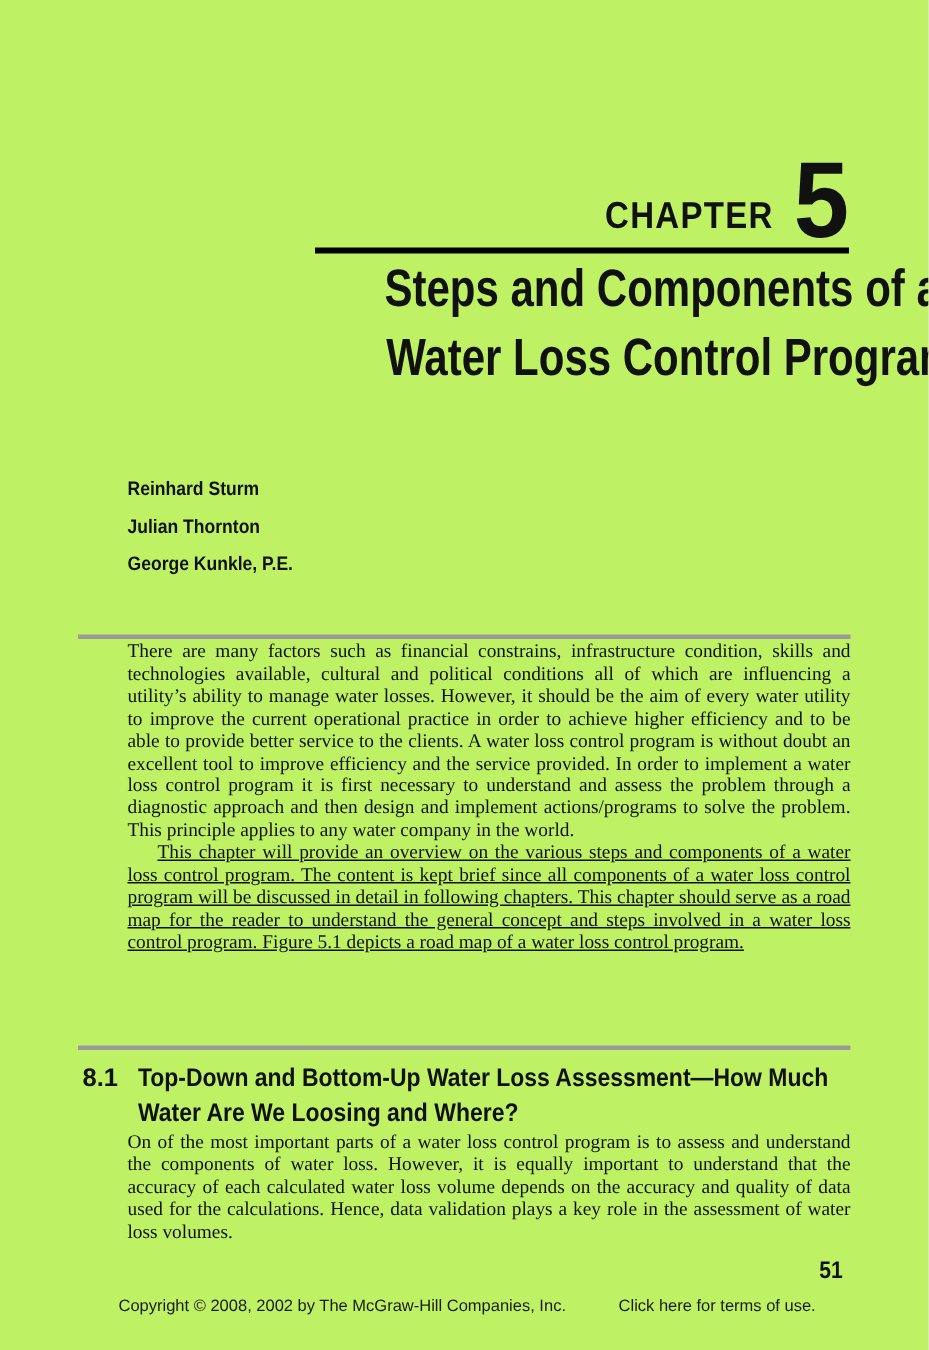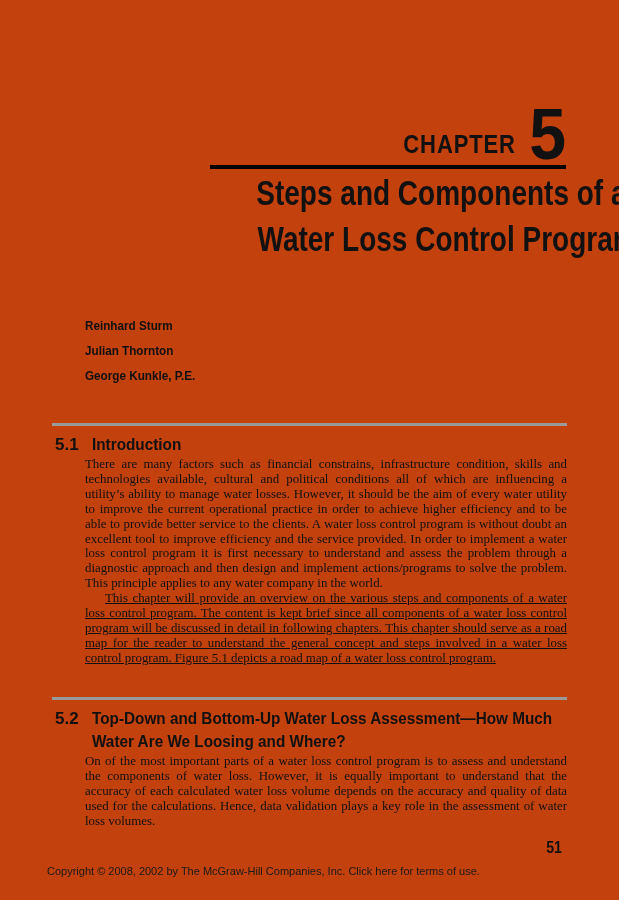--- a/index.html
+++ b/index.html
@@ -1,21 +1,21 @@
 <!DOCTYPE html>
 <html><head>
 <meta charset="utf-8">
 <style>
   html, body { margin: 0; padding: 0; background: #e8e8e8; }
   .page {
     position: relative;
     width: 619px;
     height: 900px;
     margin: 0 auto;
-    background: #c2410c;
+    background: #bef264;
     font-family: "Liberation Serif", serif;
     color: #111111;
     overflow: hidden;
   }
 
   
   .chapter-block {
     position: absolute;
     top: 98px;
     right: 53px;
@@ -142,21 +142,21 @@
   }
   .footer {
     position: absolute;
     top: 865px;
     left: 47px;
     font-family: "Liberation Sans", sans-serif;
     font-size: 11px;
     color: #1a1a1a;
     white-space: nowrap;
   }
-  .footer span { white-space: nowrap; }
+  .footer span { white-space: nowrap; margin-left: 32px; }
 </style>
 </head>
 <body>
 
 <div class="page">
 
   <div class="chapter-block">
     <div class="chapter-row">
       <span class="chapter-word">CHAPTER</span>
       <span class="chapter-num">5</span>
@@ -171,36 +171,30 @@
   </div>
 
   <div class="authors">
     <div class="author">Reinhard Sturm</div>
     <div class="author">Julian Thornton</div>
     <div class="author">George Kunkle, P.E.</div>
   </div>
 
   <div class="section section-1">
     <div class="sec-rule"></div>
-    <div class="sec-head">
-      <div class="sec-num">5.1</div>
-      <div>
-        <div class="sec-title-line">Introduction</div>
-      </div>
-    </div>
     <div class="sec-body">
       <p>There are many factors such as financial constrains, infrastructure condition, skills and technologies available, cultural and political conditions all of which are influencing a utility’s ability to manage water losses. However, it should be the aim of every water utility to improve the current operational practice in order to achieve higher efficiency and to be able to provide better service to the clients. A water loss control program is without doubt an excellent tool to improve efficiency and the service provided. In order to implement a water loss control program it is first necessary to understand and assess the problem through a diagnostic approach and then design and implement actions/programs to solve the problem. This principle applies to any water company in the world.</p>
       <p class="para-indent">This chapter will provide an overview on the various steps and components of a water loss control program. The content is kept brief since all components of a water loss control program will be discussed in detail in following chapters. This chapter should serve as a road map for the reader to understand the general concept and steps involved in a water loss control program. Figure 5.1 depicts a road map of a water loss control program.</p>
     </div>
   </div>
 
   <div class="section section-2">
     <div class="sec-rule"></div>
     <div class="sec-head">
-      <div class="sec-num">5.2</div>
+      <div class="sec-num">8.1</div>
       <div>
         <div class="sec-title-line">Top-Down and Bottom-Up Water Loss Assessment—How Much</div>
         <div class="sec-title-line">Water Are We Loosing and Where?</div>
       </div>
     </div>
     <div class="sec-body">
       <p>On of the most important parts of a water loss control program is to assess and understand the components of water loss. However, it is equally important to understand that the accuracy of each calculated water loss volume depends on the accuracy and quality of data used for the calculations. Hence, data validation plays a key role in the assessment of water loss volumes.</p>
     </div>
   </div>
 

